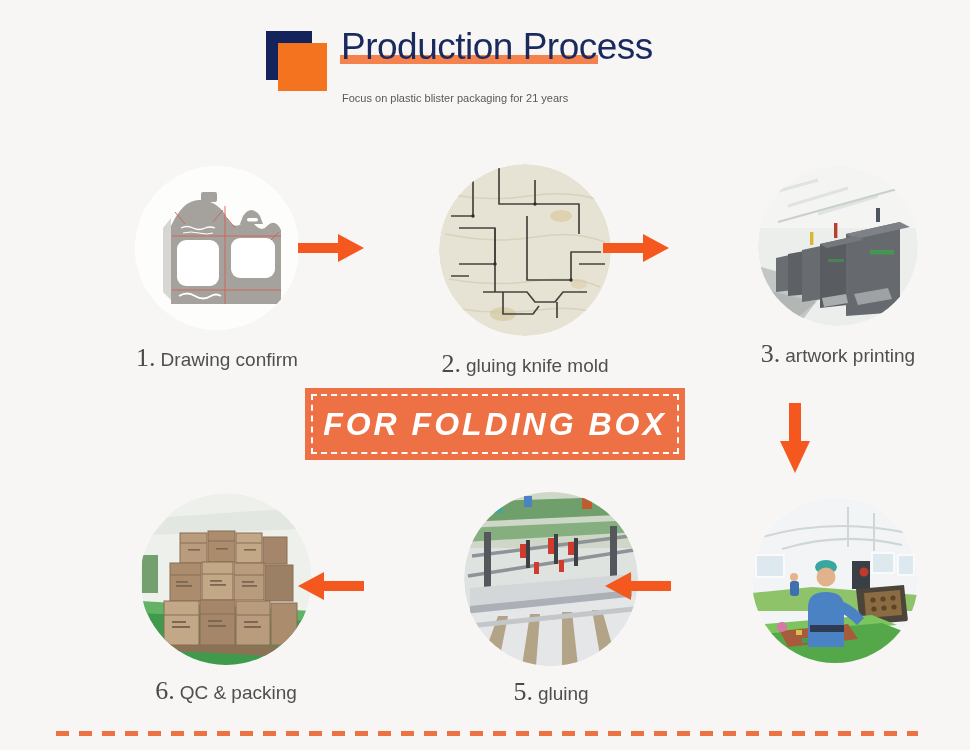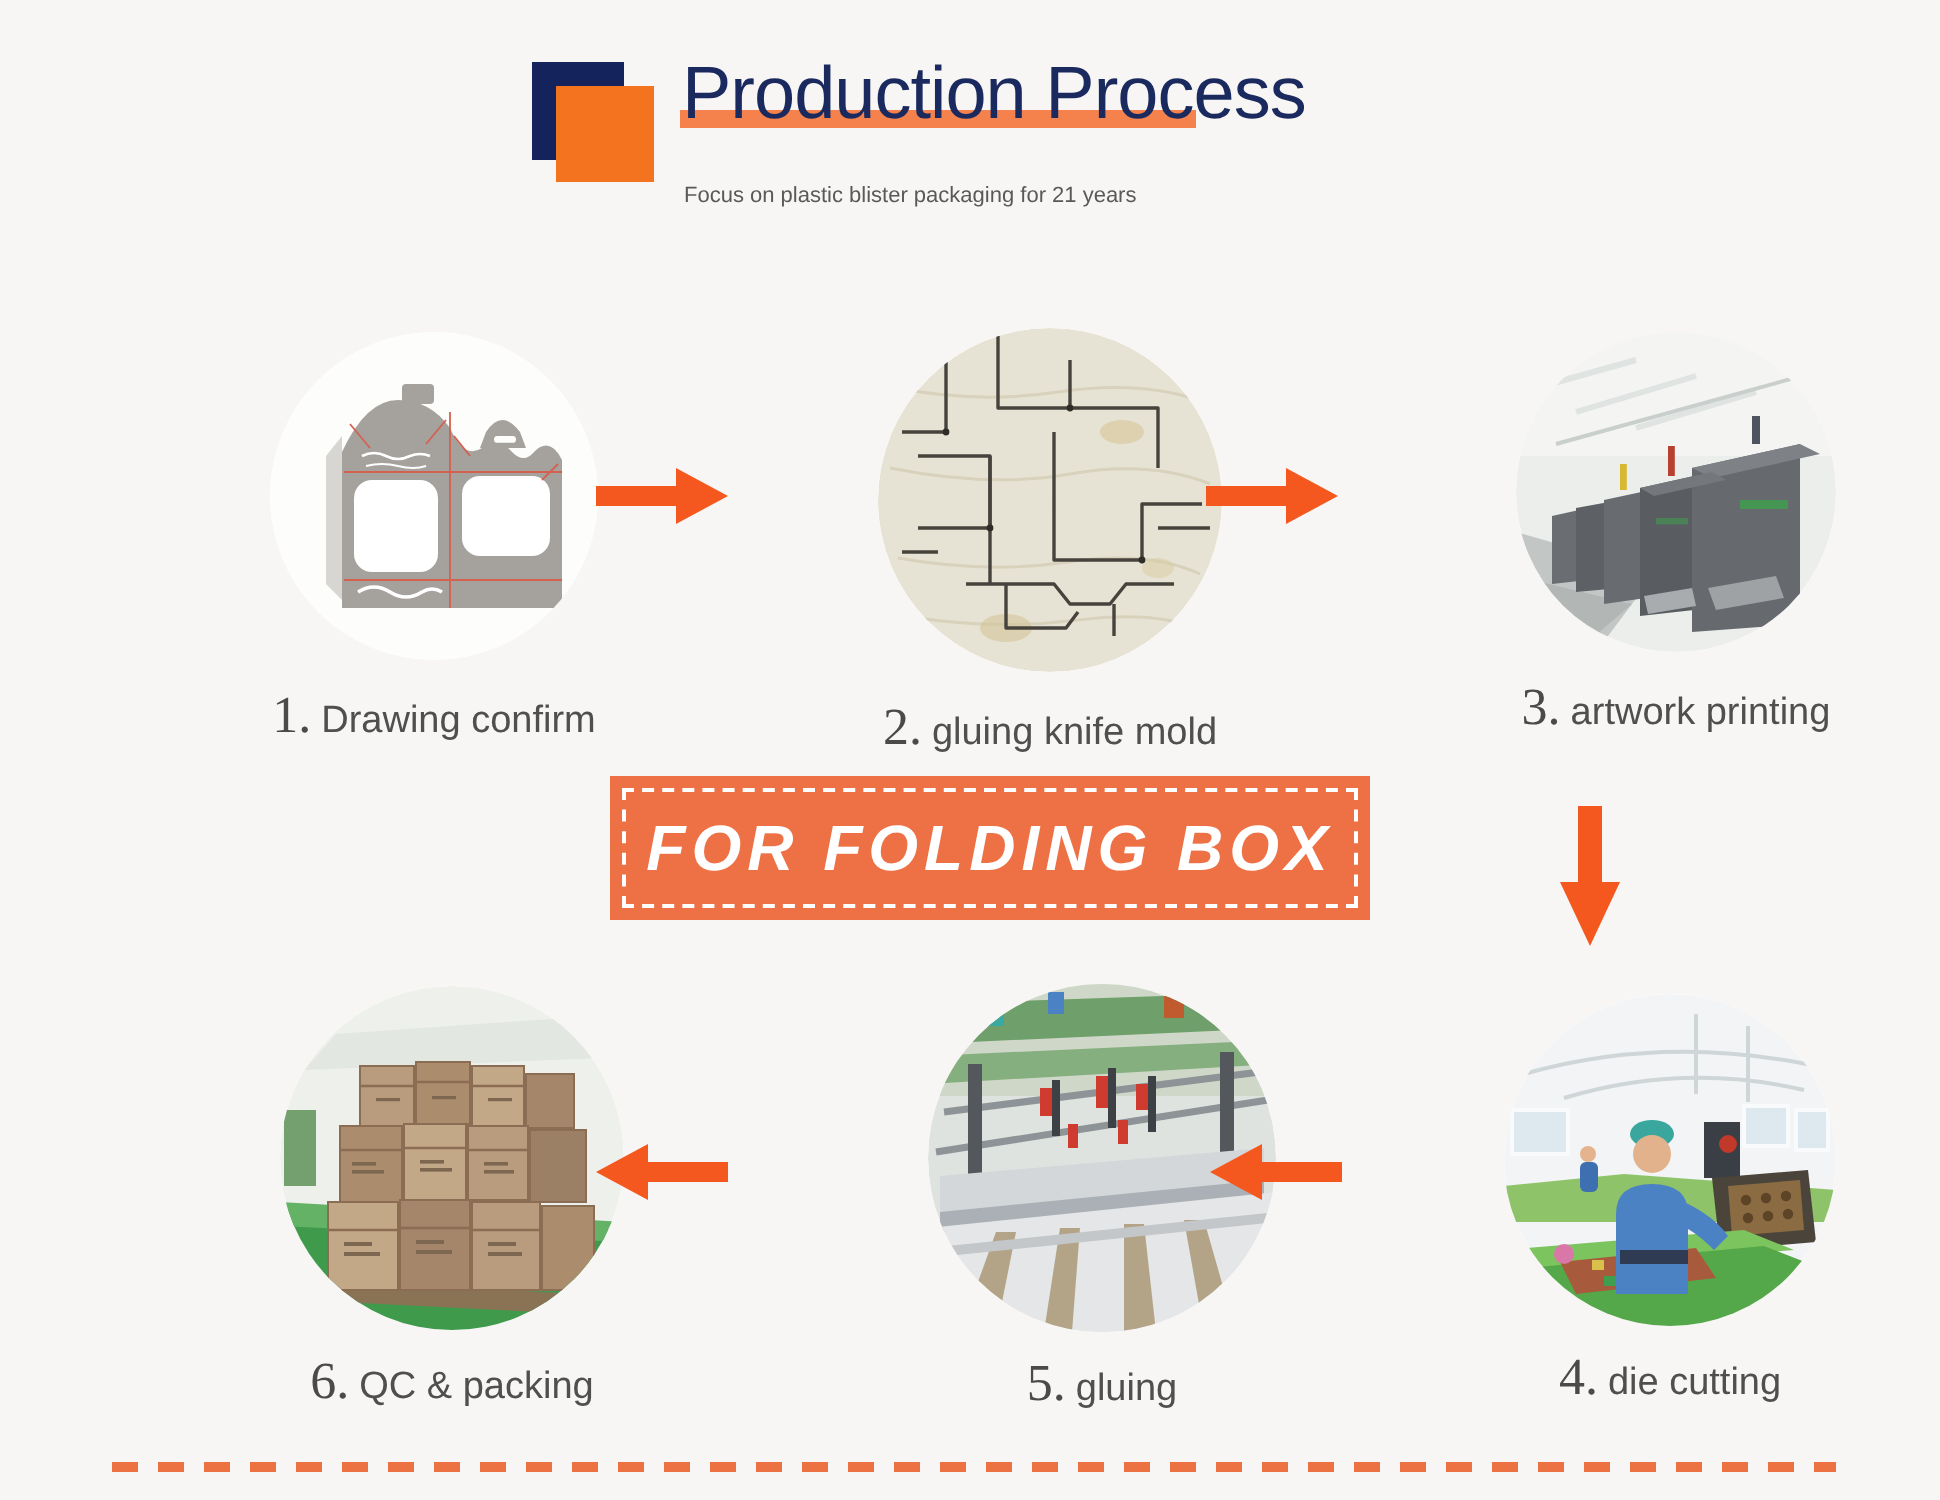--- a/index.html
+++ b/index.html
@@ -214,23 +214,20 @@
             <rect x="62" y="140" width="6" height="5" fill="#d9c04a"></rect>
           <rect x="74" y="139" width="6" height="5" fill="#4a7fc1"></rect>
         </g>
         <circle cx="30" cy="130" r="5" fill="#d977a8"></circle>
         <ellipse cx="74" cy="70" rx="11" ry="7" fill="#3aa79e"></ellipse>
         <circle cx="74" cy="80" r="9.5" fill="#e2b28c"></circle>
         <path d="M56,150 v-40 q0,-15 18,-15 q18,0 18,15 v40 Z" fill="#4a82c4"></path>
         <path d="M90,104 q15,7 22,17 l-7,7 q-11,-11 -19,-13 Z" fill="#4a82c4"></path>
         <rect x="58" y="128" width="34" height="7" fill="#2f3b52"></rect>
       </svg>
-    </div>
-    <div class="step-label">
-      <span class="step-num">4.</span><span class="step-text">die cutting</span>
     </div>
   </div>
 
   <div class="step" id="step5">
     <div class="circle">
       <svg viewBox="0 0 174 174">
         <circle cx="87" cy="87" r="87" fill="#dfe3df"></circle>
         <rect x="0" y="0" width="174" height="56" fill="#cfd8c8"></rect>
         <polygon points="0,10 174,4 174,22 0,30" fill="#6f9f6a"></polygon>
         <polygon points="0,36 174,28 174,40 0,50" fill="#86af7f"></polygon>

